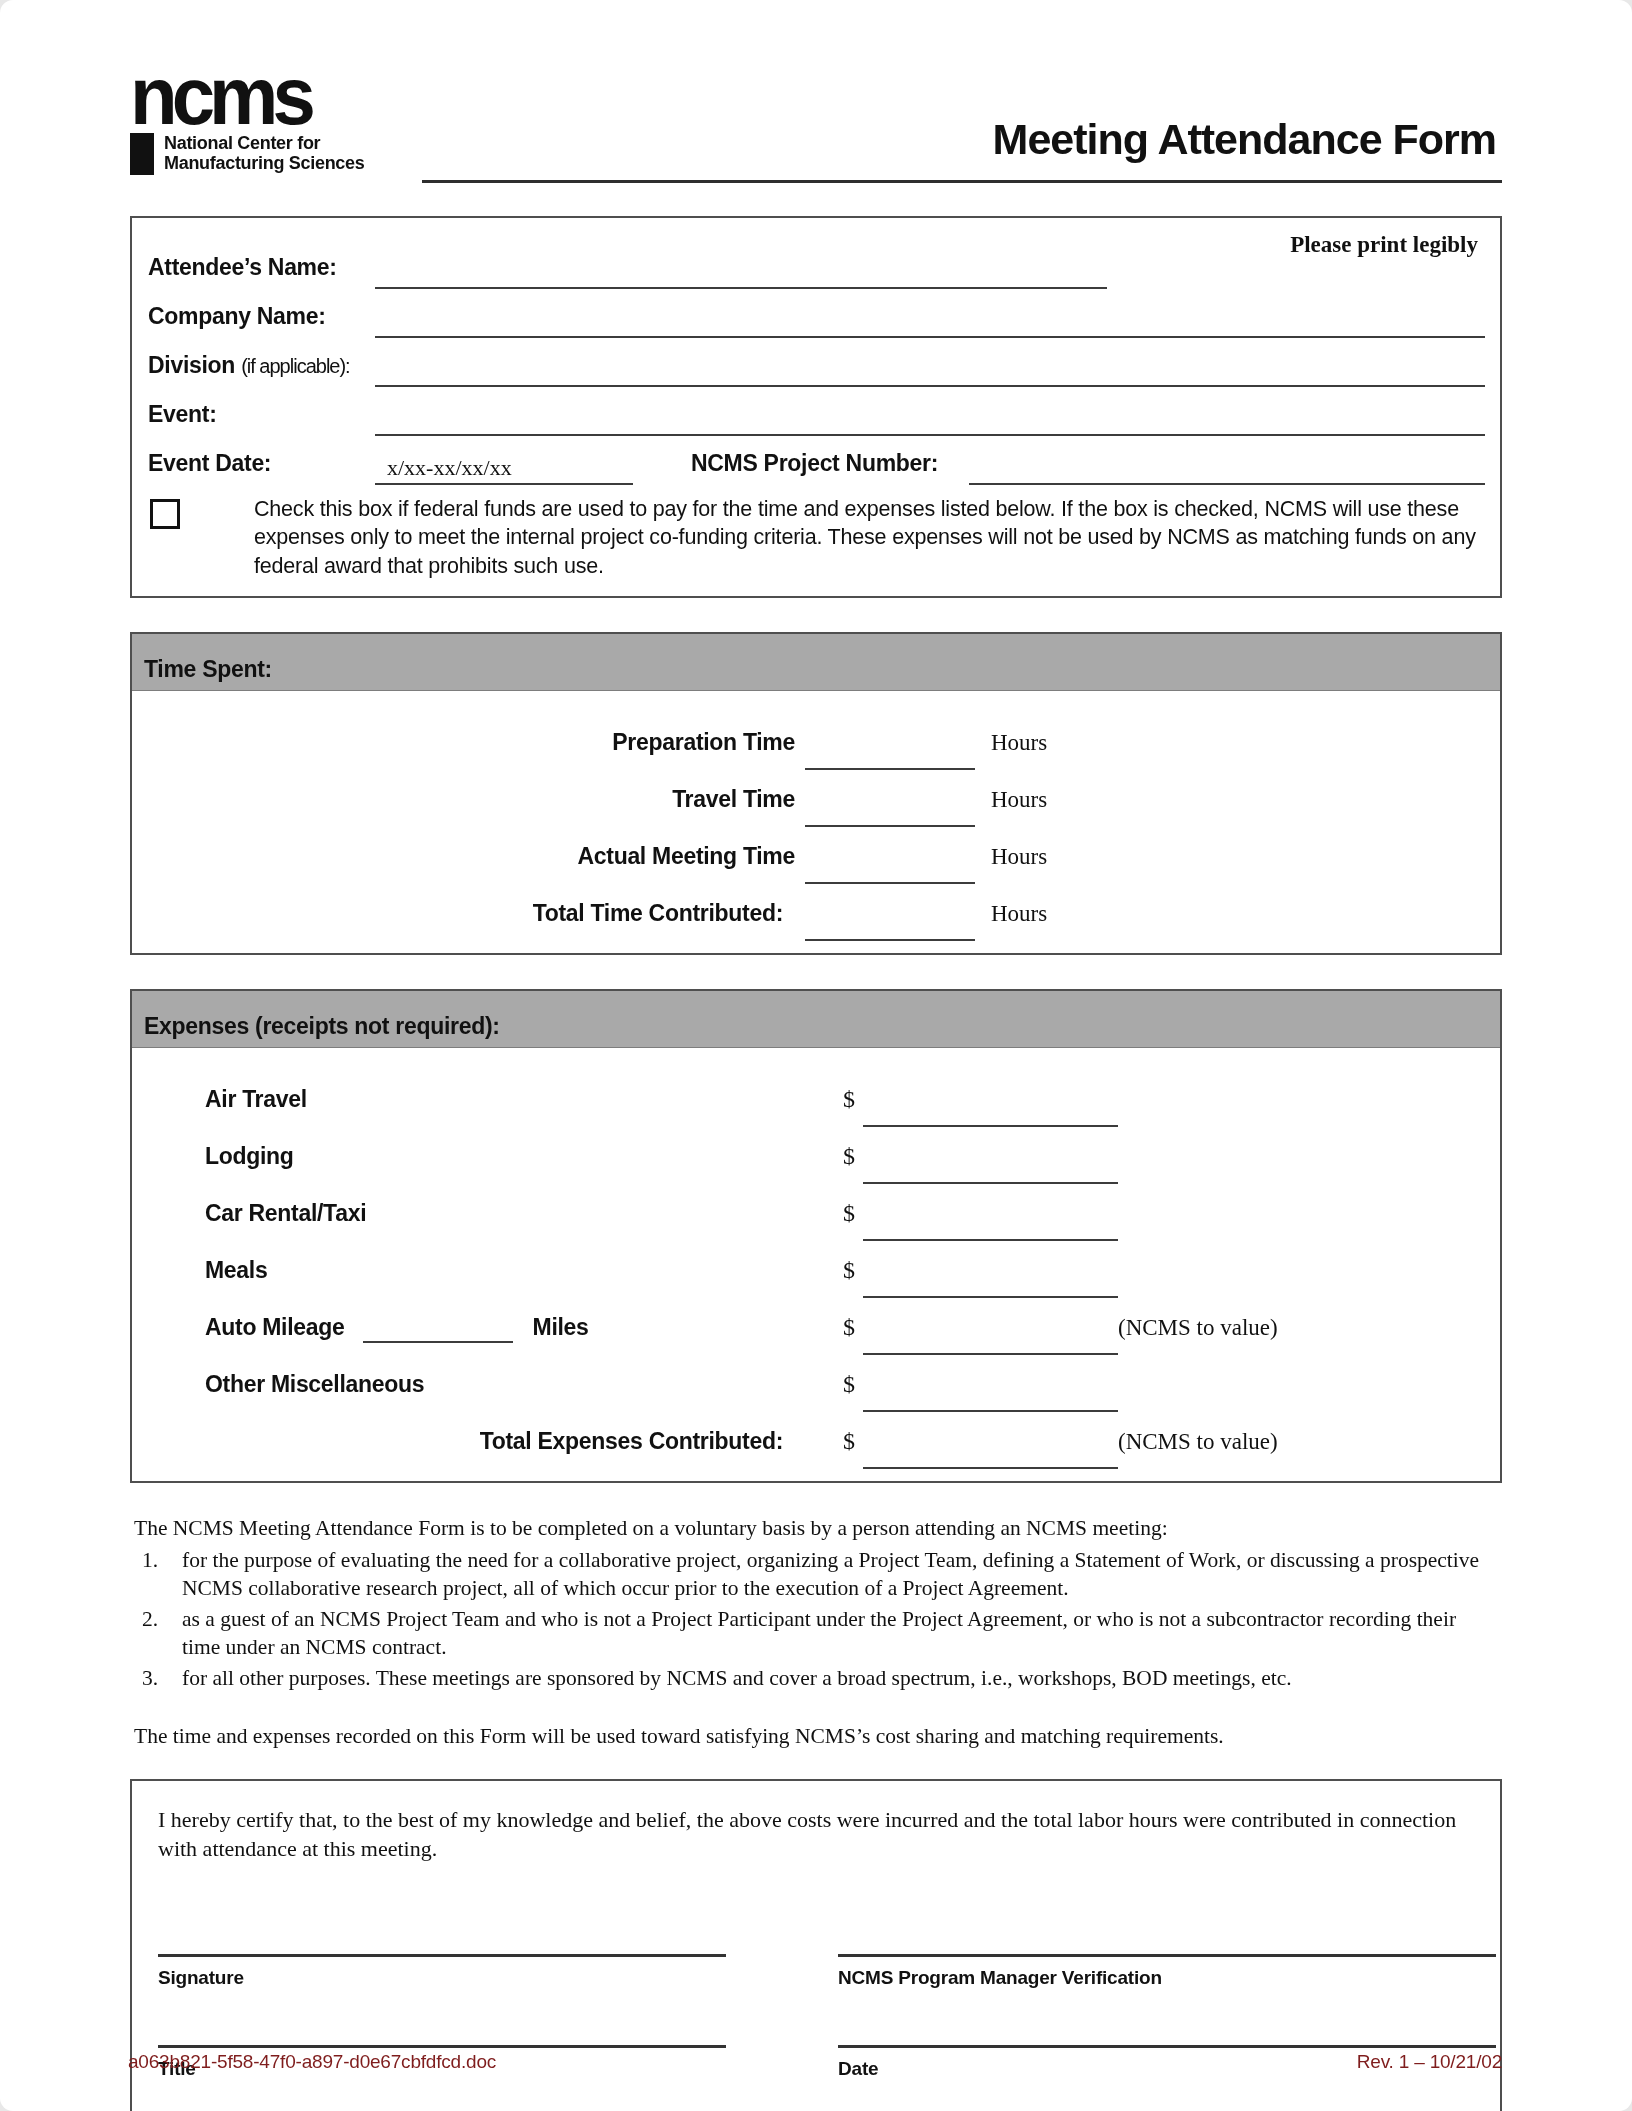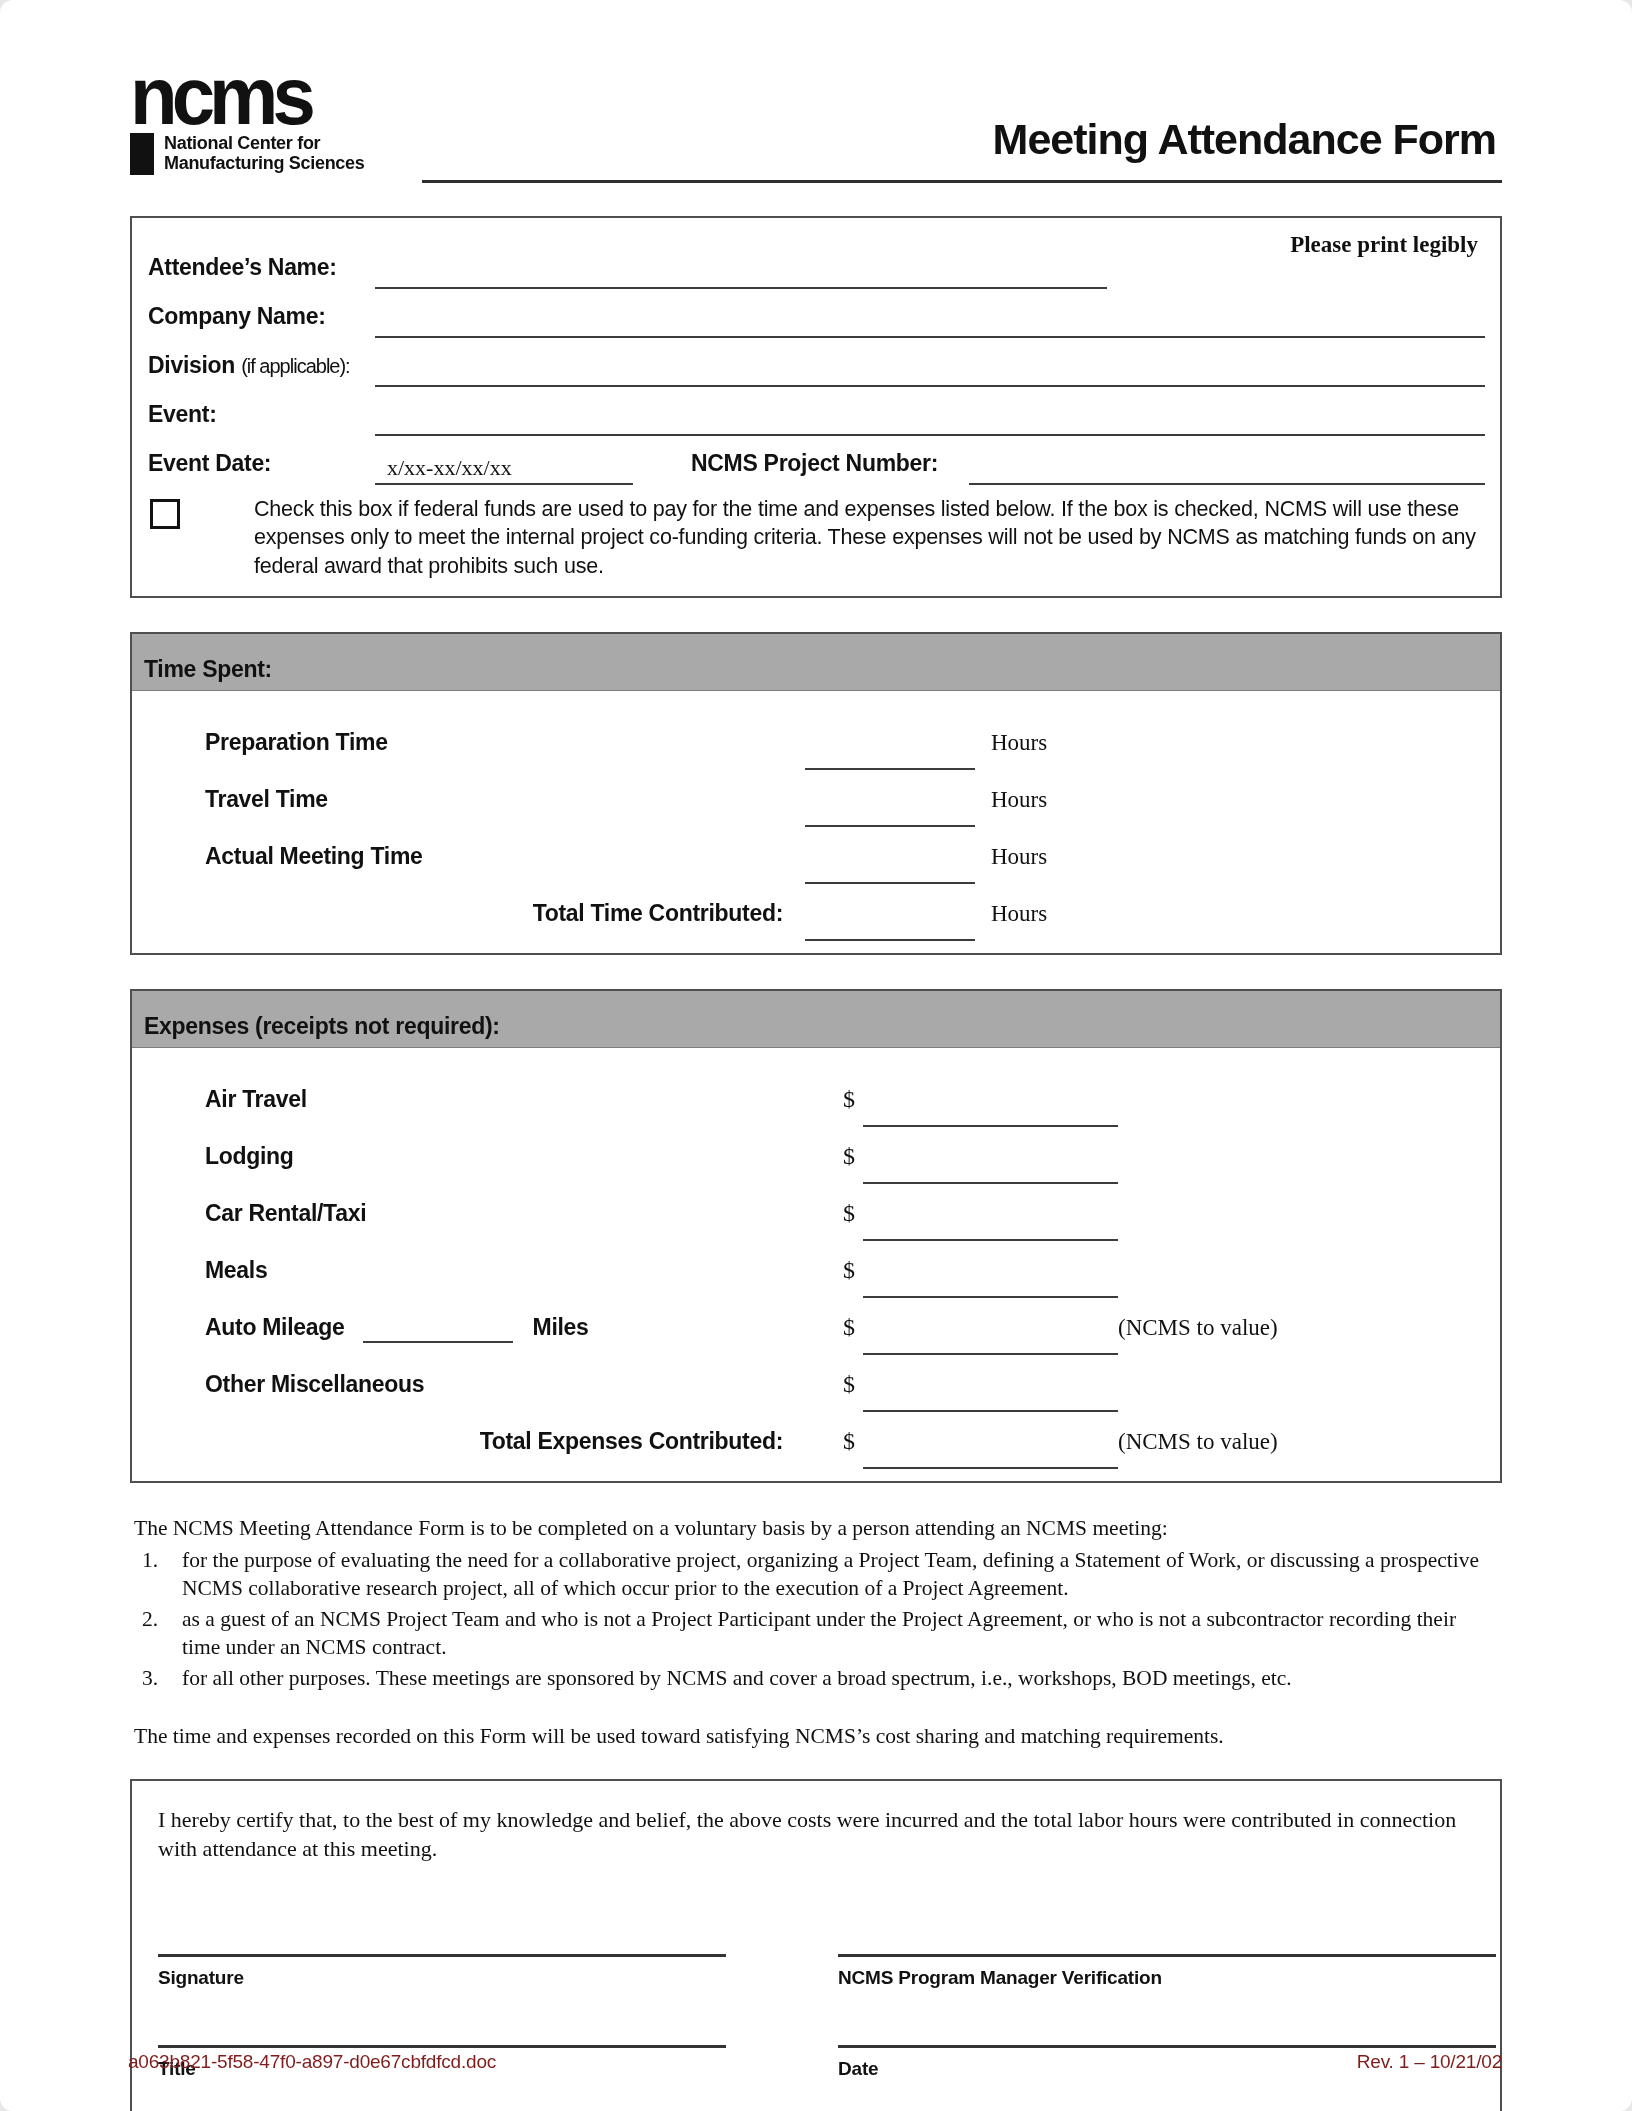--- a/index.html
+++ b/index.html
@@ -65,21 +65,21 @@
 
   
   .section { margin-top: 34px; border: 2px solid #4f4f4f; }
   .section-bar {
     background: #a9a9a9; border-bottom: 1px solid #7d7d7d;
     font-weight: 700; font-size: 23px; padding: 22px 12px 7px 12px; letter-spacing: -0.3px;
   }
   .section-body { padding: 8px 24px 26px 73px; }
 
   .trow { display: flex; align-items: flex-end; height: 57px; }
-  .tlabel { width: 590px; font-weight: 700; font-size: 23px; flex: none; letter-spacing: -0.3px; }
+  .tlabel { width: 590px; font-weight: 700; font-size: 23px; flex: none; letter-spacing: -0.3px; text-align: right; }
   .tlabel.total { text-align: right; padding-right: 12px; }
   .tline { width: 170px; border-bottom: 2.5px solid #3c3c3c; transform: translateY(14px); height: 1px; flex: none; margin-left: 10px; }
   .tunit { font-family: "Liberation Serif", serif; font-size: 23px; margin-left: 16px; }
 
   .erow { display: flex; align-items: flex-end; height: 57px; }
   .elabel { width: 590px; font-weight: 700; font-size: 23px; flex: none; letter-spacing: -0.3px; display: flex; align-items: flex-end; }
   .elabel.total { display: block; text-align: right; padding-right: 12px; }
   .dollar { font-family: "Liberation Serif", serif; font-size: 24px; margin-left: 48px; }
   .eline { width: 255px; border-bottom: 2.5px solid #3c3c3c; transform: translateY(14px); height: 1px; flex: none; margin-left: 8px; }
   .enote { font-family: Liberation Serif, serif; font-size: 23px; white-space: nowrap; }

